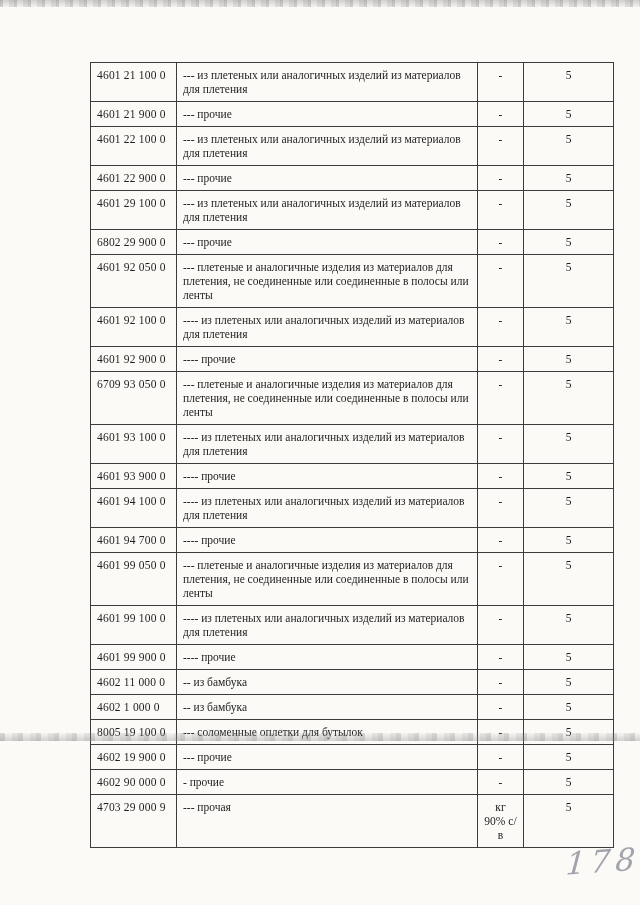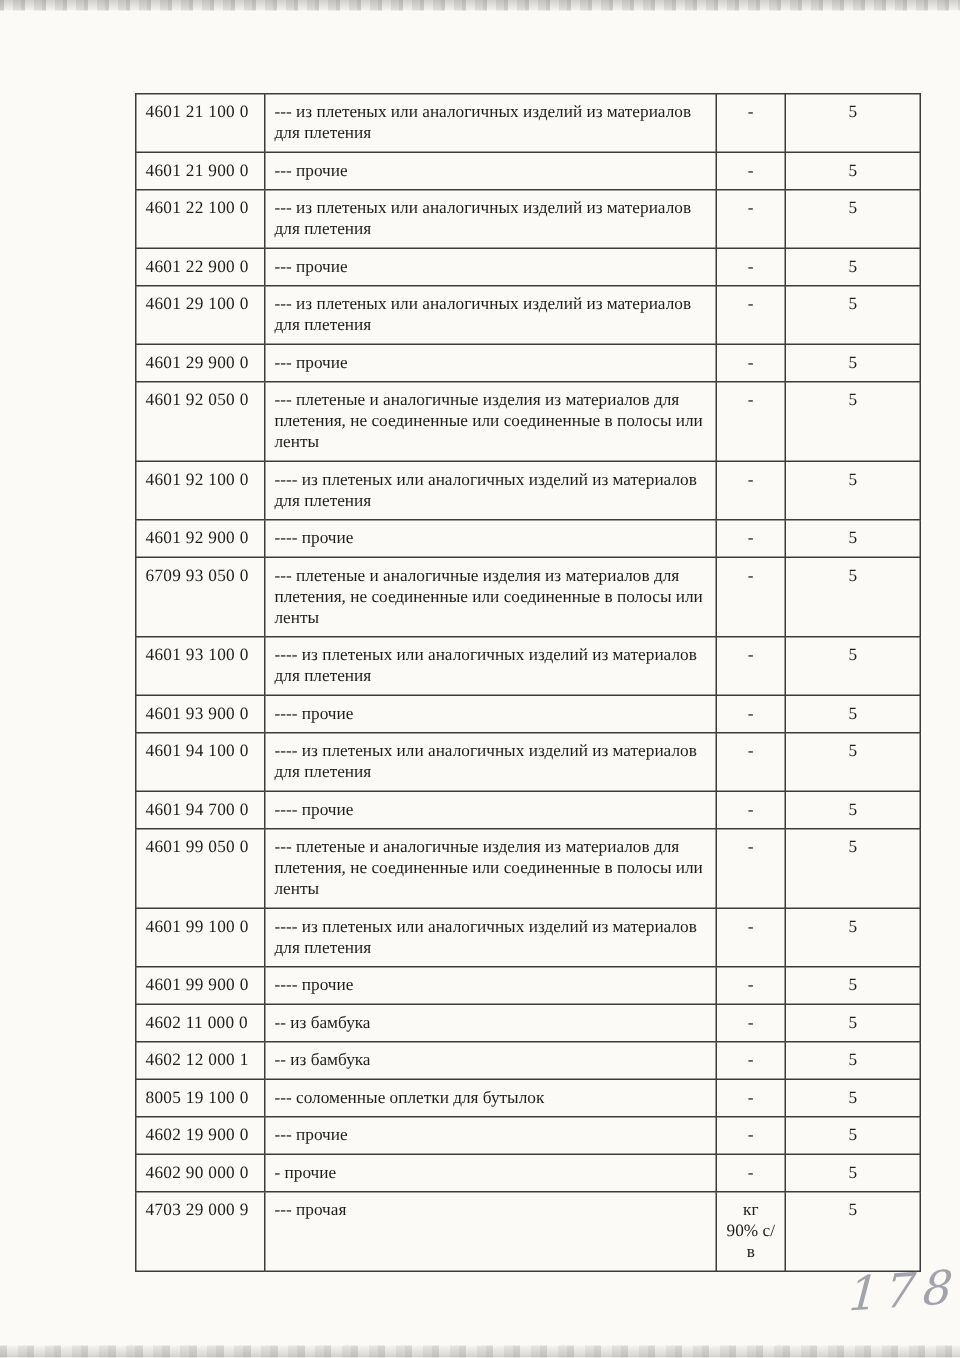--- a/index.html
+++ b/index.html
@@ -10,21 +10,21 @@
     background: #fbfaf6;
     overflow: hidden;
     font-family: "Liberation Serif", "DejaVu Serif", serif;
     color: #1e1e1e;
     position: relative;
   }
 
   .page {
     position: relative;
     width: 640px;
-    height: 905px;
+    height: 741px;
     background: #fbfaf6;
   }
 
   
   .scan-band-top {
     position: absolute;
     top: 0; left: 0;
     width: 640px; height: 7px;
     background:
       repeating-linear-gradient(90deg,
@@ -128,21 +128,21 @@
     <td class="col-unit">-</td>
     <td class="col-rate">5</td>
   </tr>
         <tr>
     <td class="col-code">4601 29 100 0</td>
     <td class="col-desc">--- из плетеных или аналогичных изделий из материалов для плетения</td>
     <td class="col-unit">-</td>
     <td class="col-rate">5</td>
   </tr>
         <tr>
-    <td class="col-code">4601 29 900 0</td>
+    <td class="col-code">6802 29 900 0</td>
     <td class="col-desc">--- прочие</td>
     <td class="col-unit">-</td>
     <td class="col-rate">5</td>
   </tr>
         <tr>
     <td class="col-code">4601 92 050 0</td>
     <td class="col-desc">--- плетеные и аналогичные изделия из материалов для плетения, не соединенные или соединенные в полосы или ленты</td>
     <td class="col-unit">-</td>
     <td class="col-rate">5</td>
   </tr>
@@ -206,21 +206,21 @@
     <td class="col-unit">-</td>
     <td class="col-rate">5</td>
   </tr>
         <tr>
     <td class="col-code">4602 11 000 0</td>
     <td class="col-desc">-- из бамбука</td>
     <td class="col-unit">-</td>
     <td class="col-rate">5</td>
   </tr>
         <tr>
-    <td class="col-code">4602 12 000 1</td>
+    <td class="col-code">4602 1 000 0</td>
     <td class="col-desc">-- из бамбука</td>
     <td class="col-unit">-</td>
     <td class="col-rate">5</td>
   </tr>
         <tr>
     <td class="col-code">8005 19 100 0</td>
     <td class="col-desc">--- соломенные оплетки для бутылок</td>
     <td class="col-unit">-</td>
     <td class="col-rate">5</td>
   </tr>

